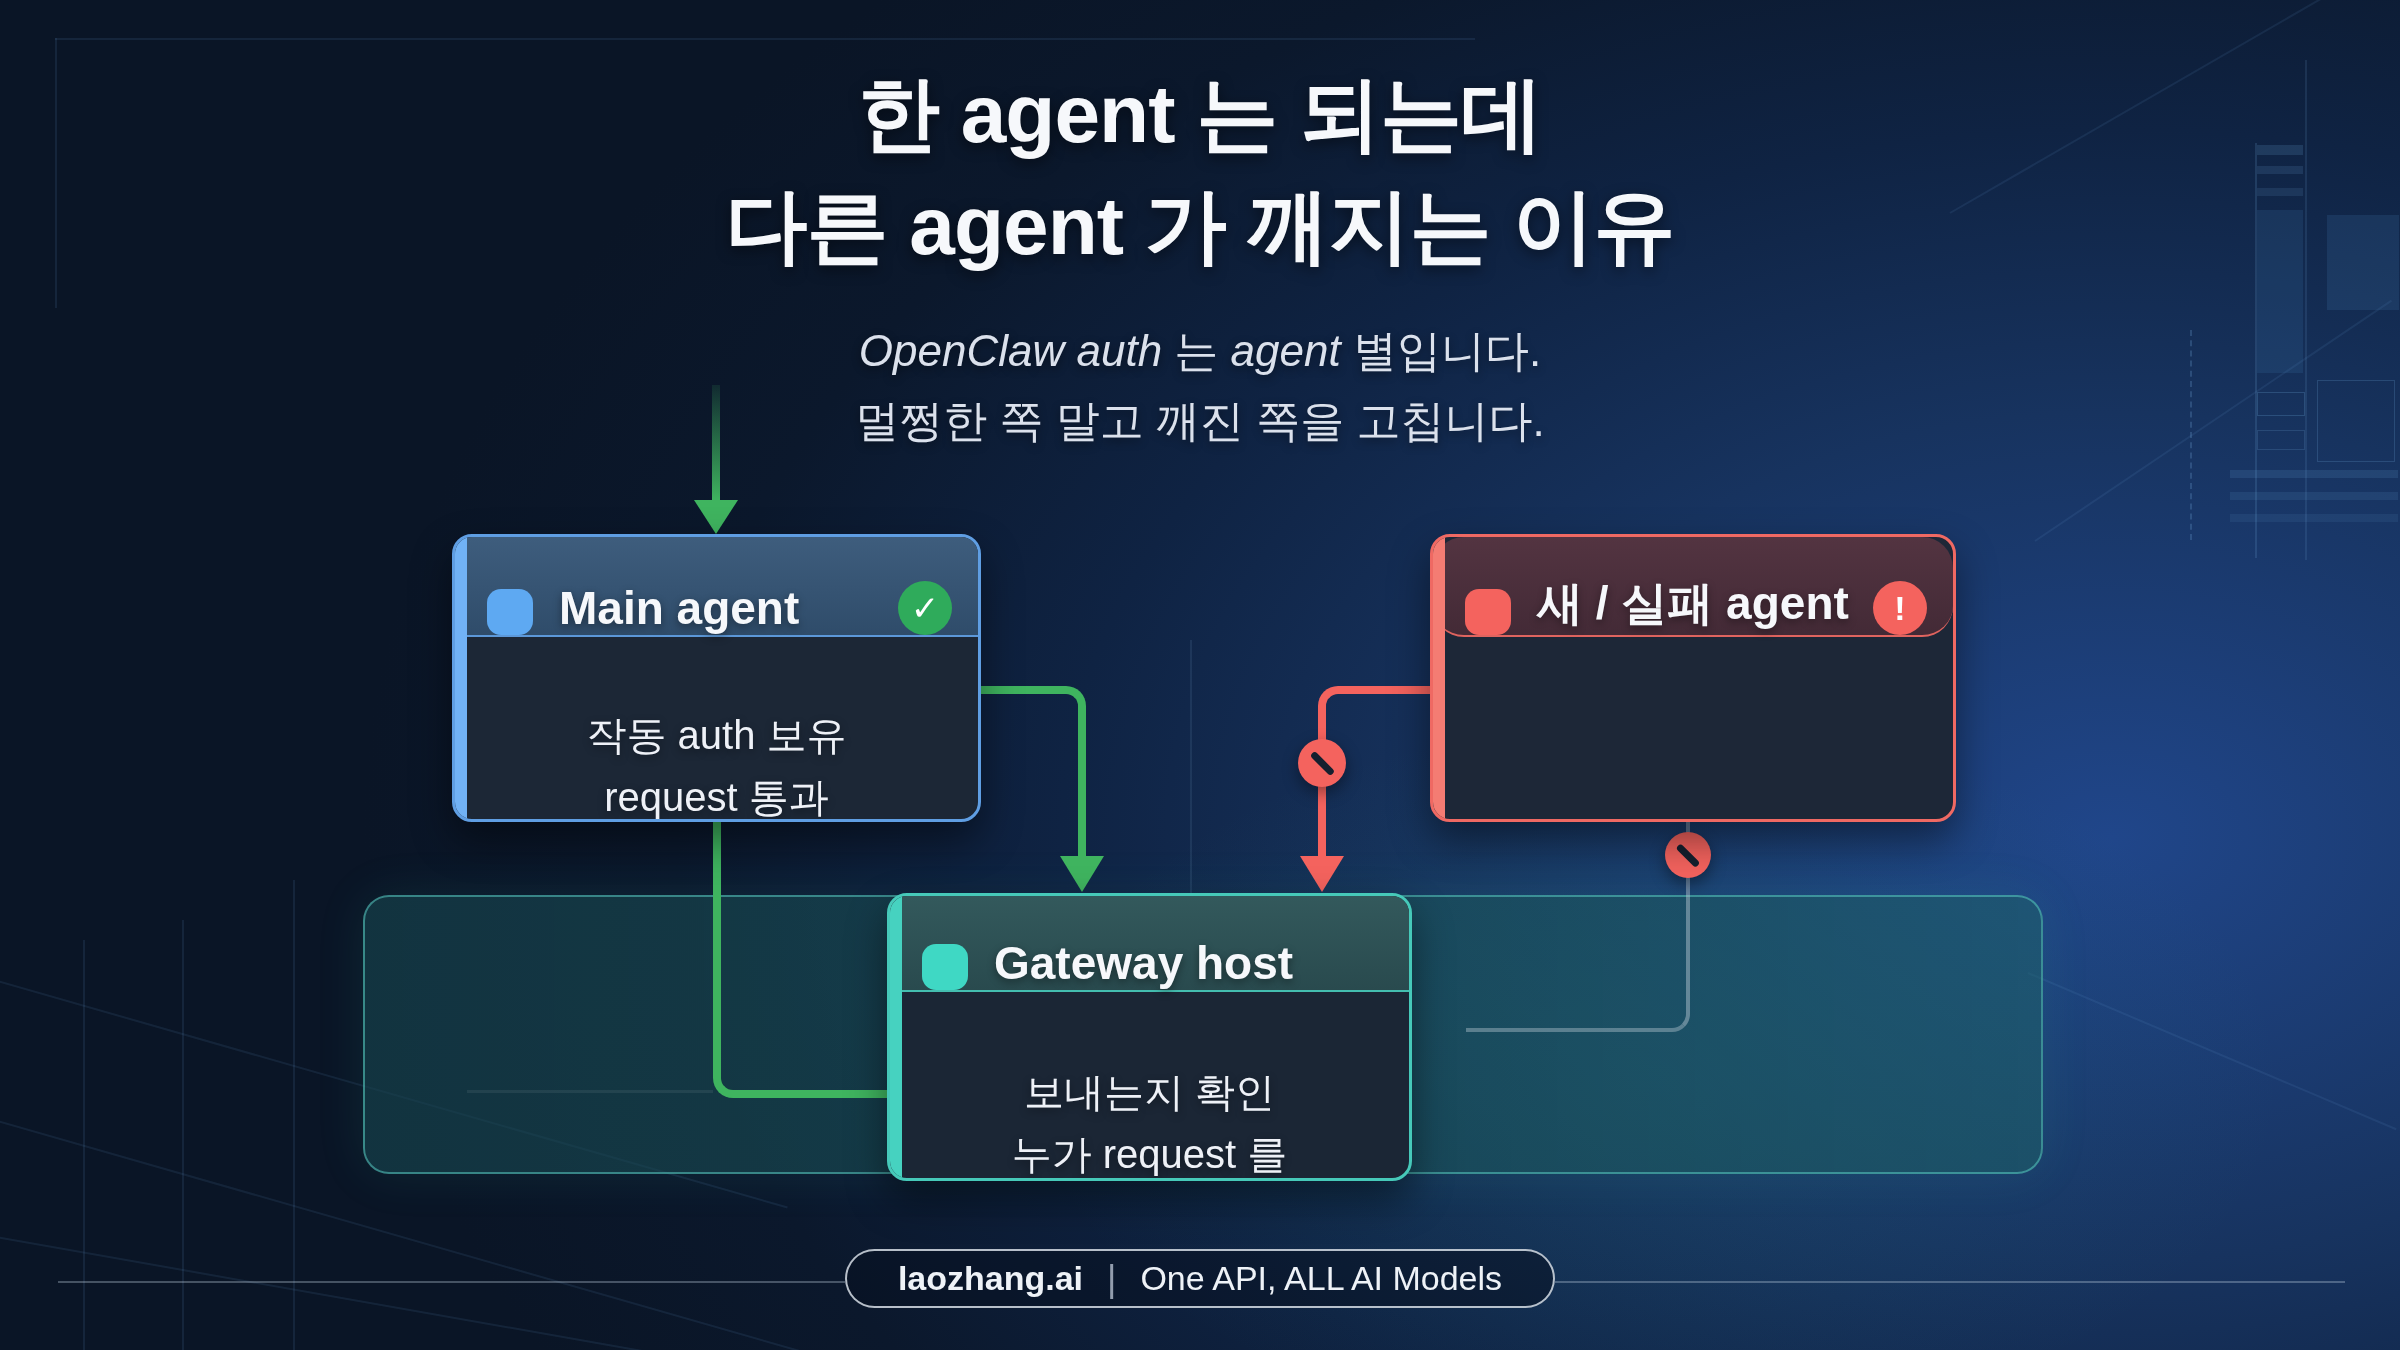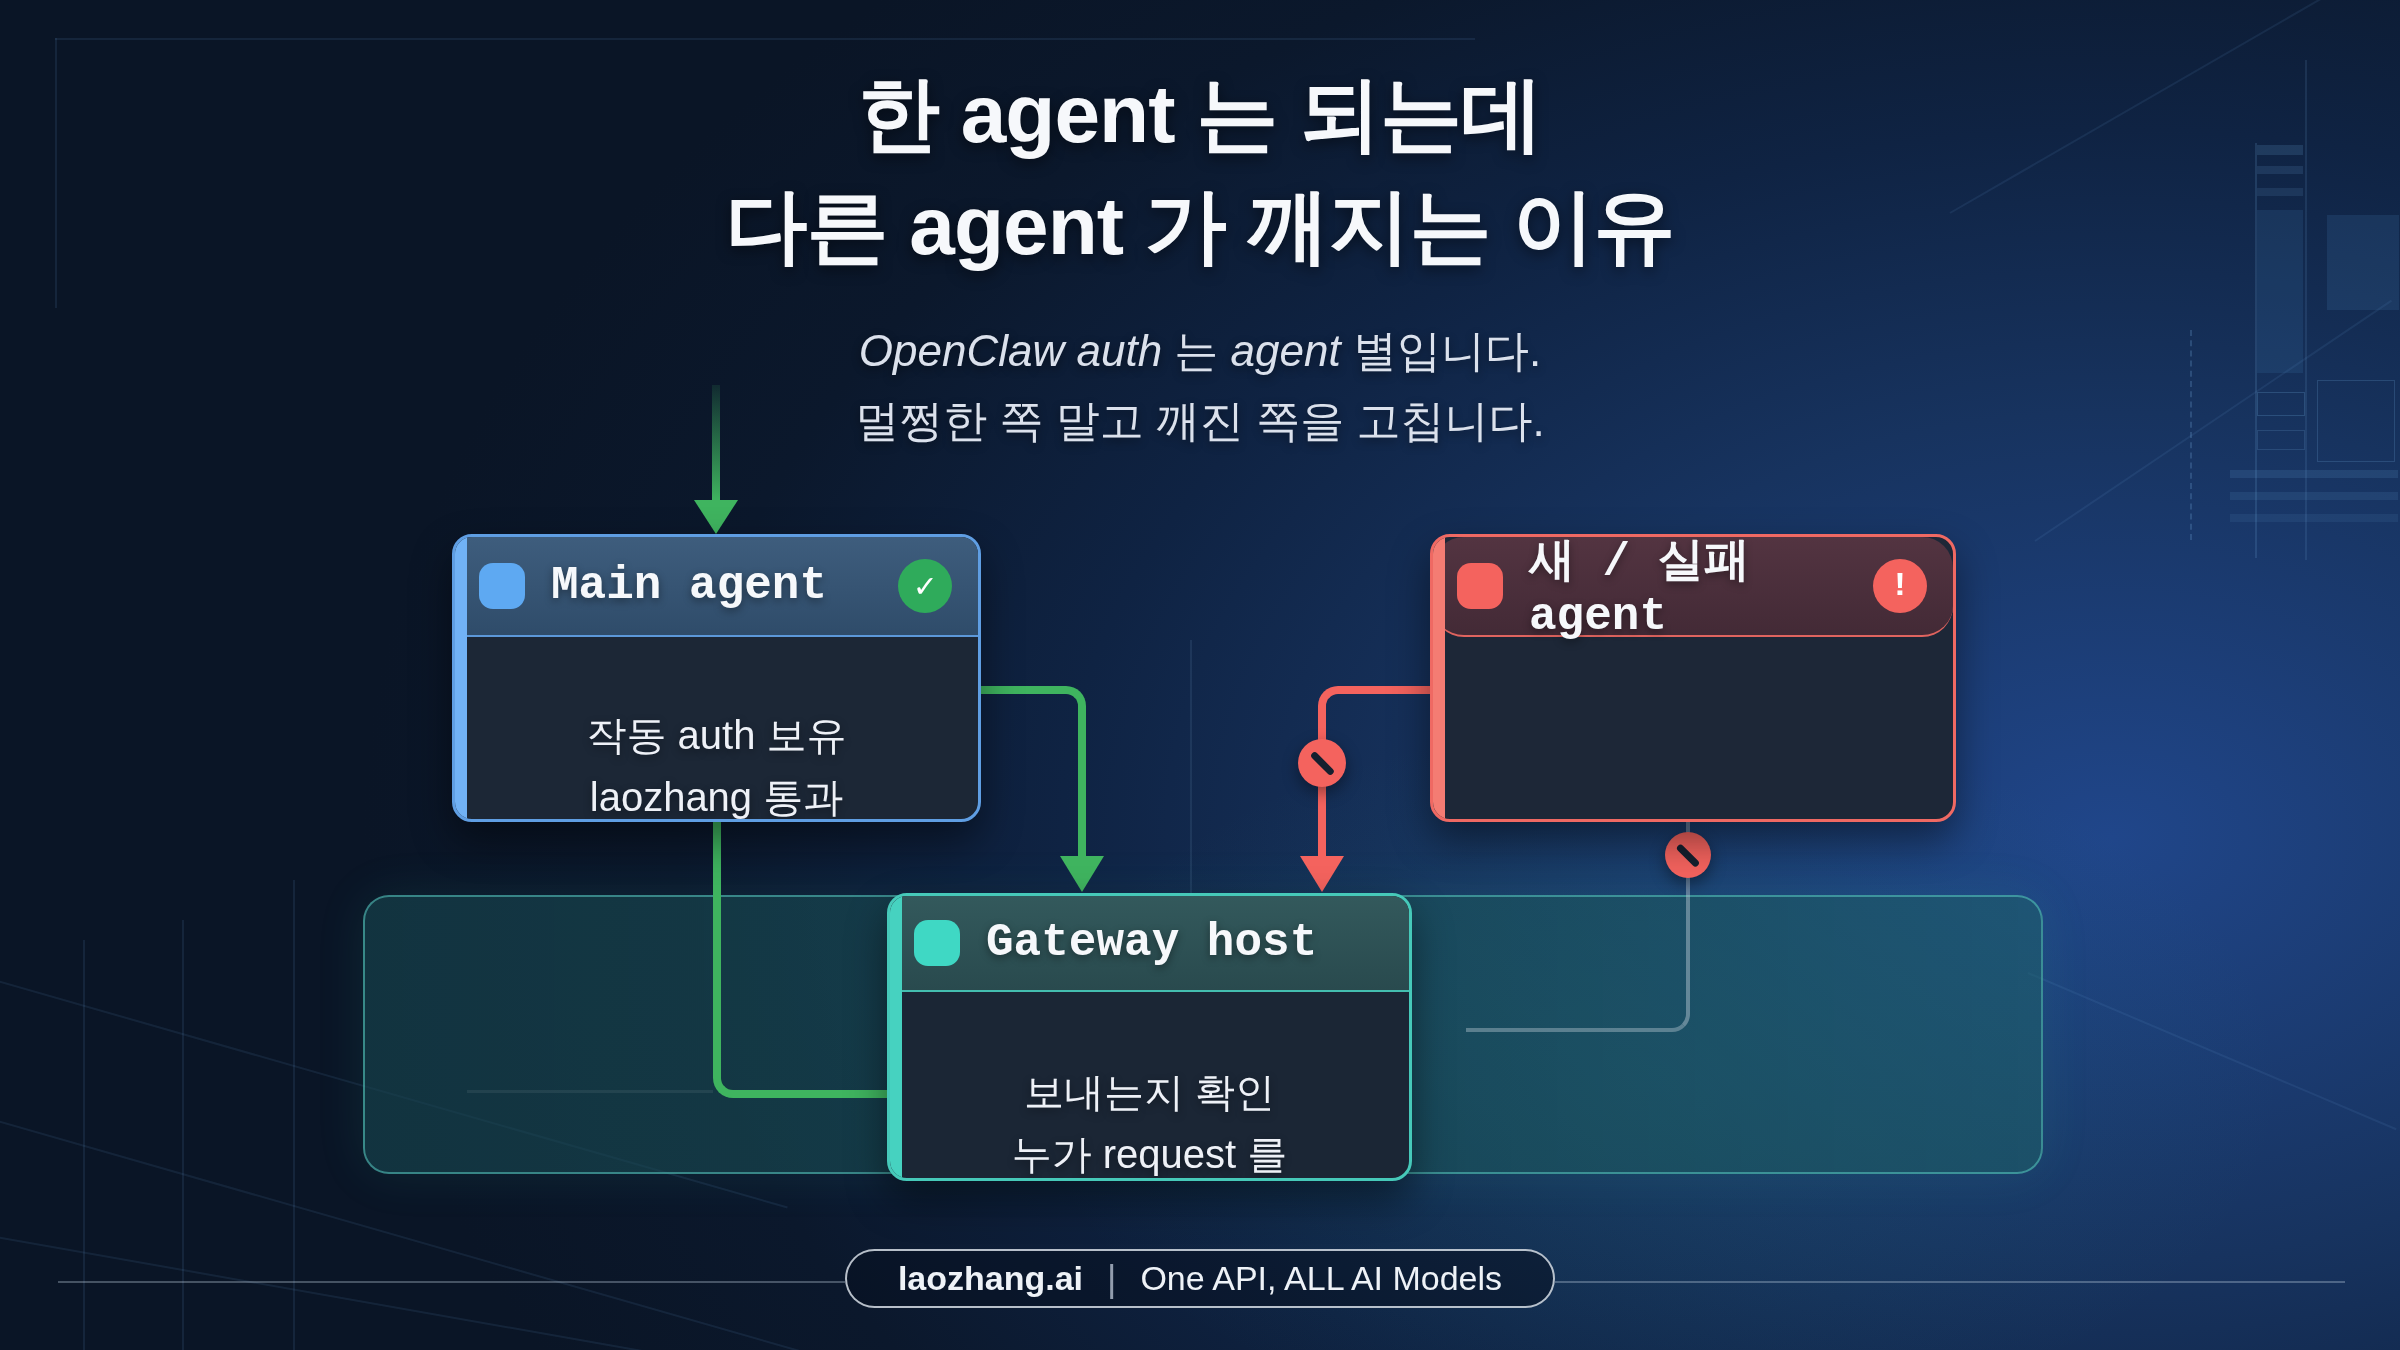--- a/index.html
+++ b/index.html
@@ -30,21 +30,21 @@
   .band{
     position:absolute;left:363px;top:895px;width:1676px;height:275px;border-radius:26px;
     border:2px solid rgba(94,214,203,0.5);
     background:linear-gradient(90deg, rgba(24,70,80,0.62) 0%, rgba(27,84,88,0.58) 45%, rgba(30,100,102,0.5) 100%);
     box-shadow:0 0 50px rgba(60,200,180,0.10);
   }
 
   
   .node{position:absolute;border-radius:20px;overflow:hidden;box-shadow:0 18px 40px rgba(0,0,0,0.45);}
   .node__stripe{position:absolute;left:0;top:0;bottom:0;width:12px;}
-  .node__header{display:flex;align-items:center;height:100px;padding-left:24px;box-sizing:border-box;font-family:Liberation Mono, monospace;}
+  .node__header{display:flex;align-items:flex-end;height:100px;padding-left:32px;box-sizing:border-box;}
   .node__title{font-size:46px;font-weight:800;color:#f6f8fb;margin-left:26px;text-shadow:0 3px 8px rgba(0,0,0,0.4);}
   .node__body{
     display:flex;flex-direction:column;justify-content:center;align-items:center;
     height:calc(100% - 100px);font-size:40px;line-height:62px;color:#eef1f7;
     text-shadow:0 3px 8px rgba(0,0,0,0.4);
     margin-top:38px;
   }
   .chip{width:46px;height:46px;border-radius:14px;flex:0 0 auto;}
   .badge{
     width:54px;height:54px;border-radius:50%;margin-left:auto;margin-right:26px;
@@ -164,21 +164,21 @@
   <div class="node node--blue">
     <div class="node__header">
       <span class="chip chip--blue"></span>
       <span class="node__title">Main agent</span>
       <span class="badge badge--green">
           <span>✓</span>
         </span>
     </div>
     <div class="node__body">
       <div>작동 auth 보유</div>
-      <div>laozhang 통과</div>
+      <div>request 통과</div>
     </div>
     <div class="node__stripe"></div>
   </div>
 
   <div class="node node--red">
     <div class="node__header">
       <span class="chip chip--red"></span>
       <span class="node__title">새 / 실패 agent</span>
       <span class="badge badge--red">
           <span>!</span>

